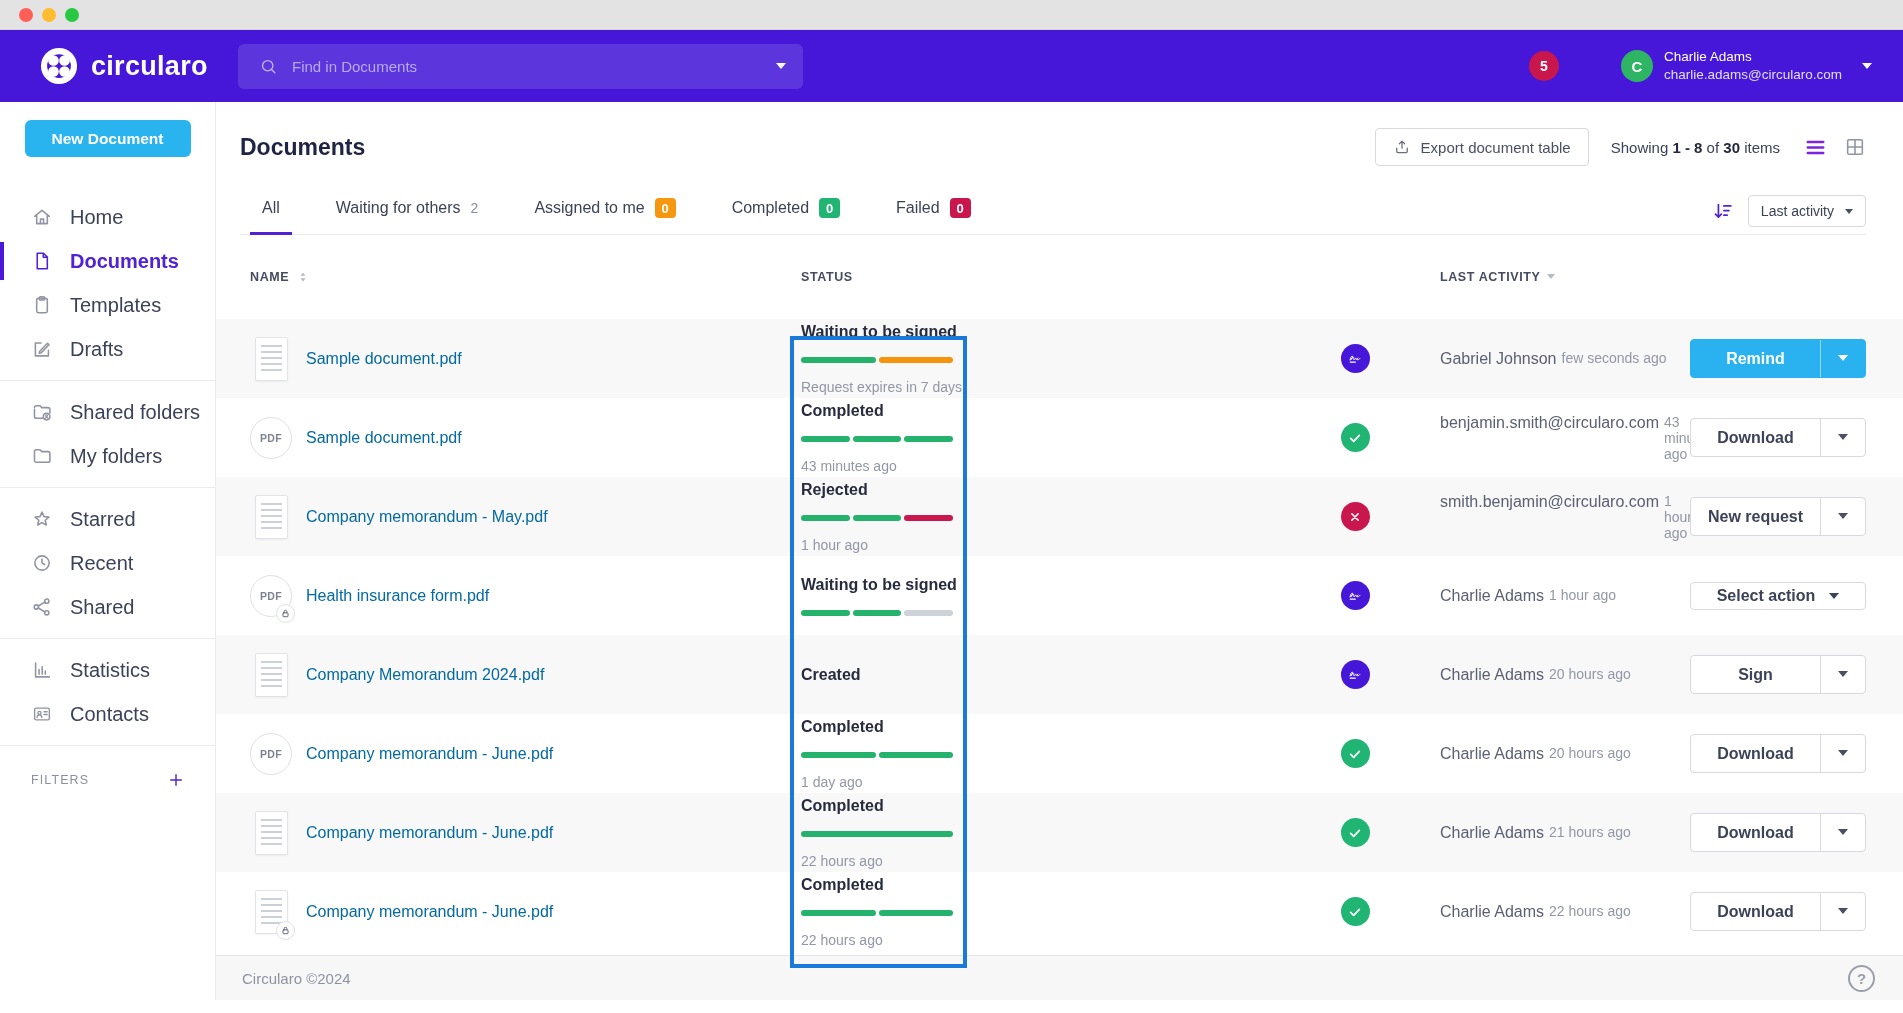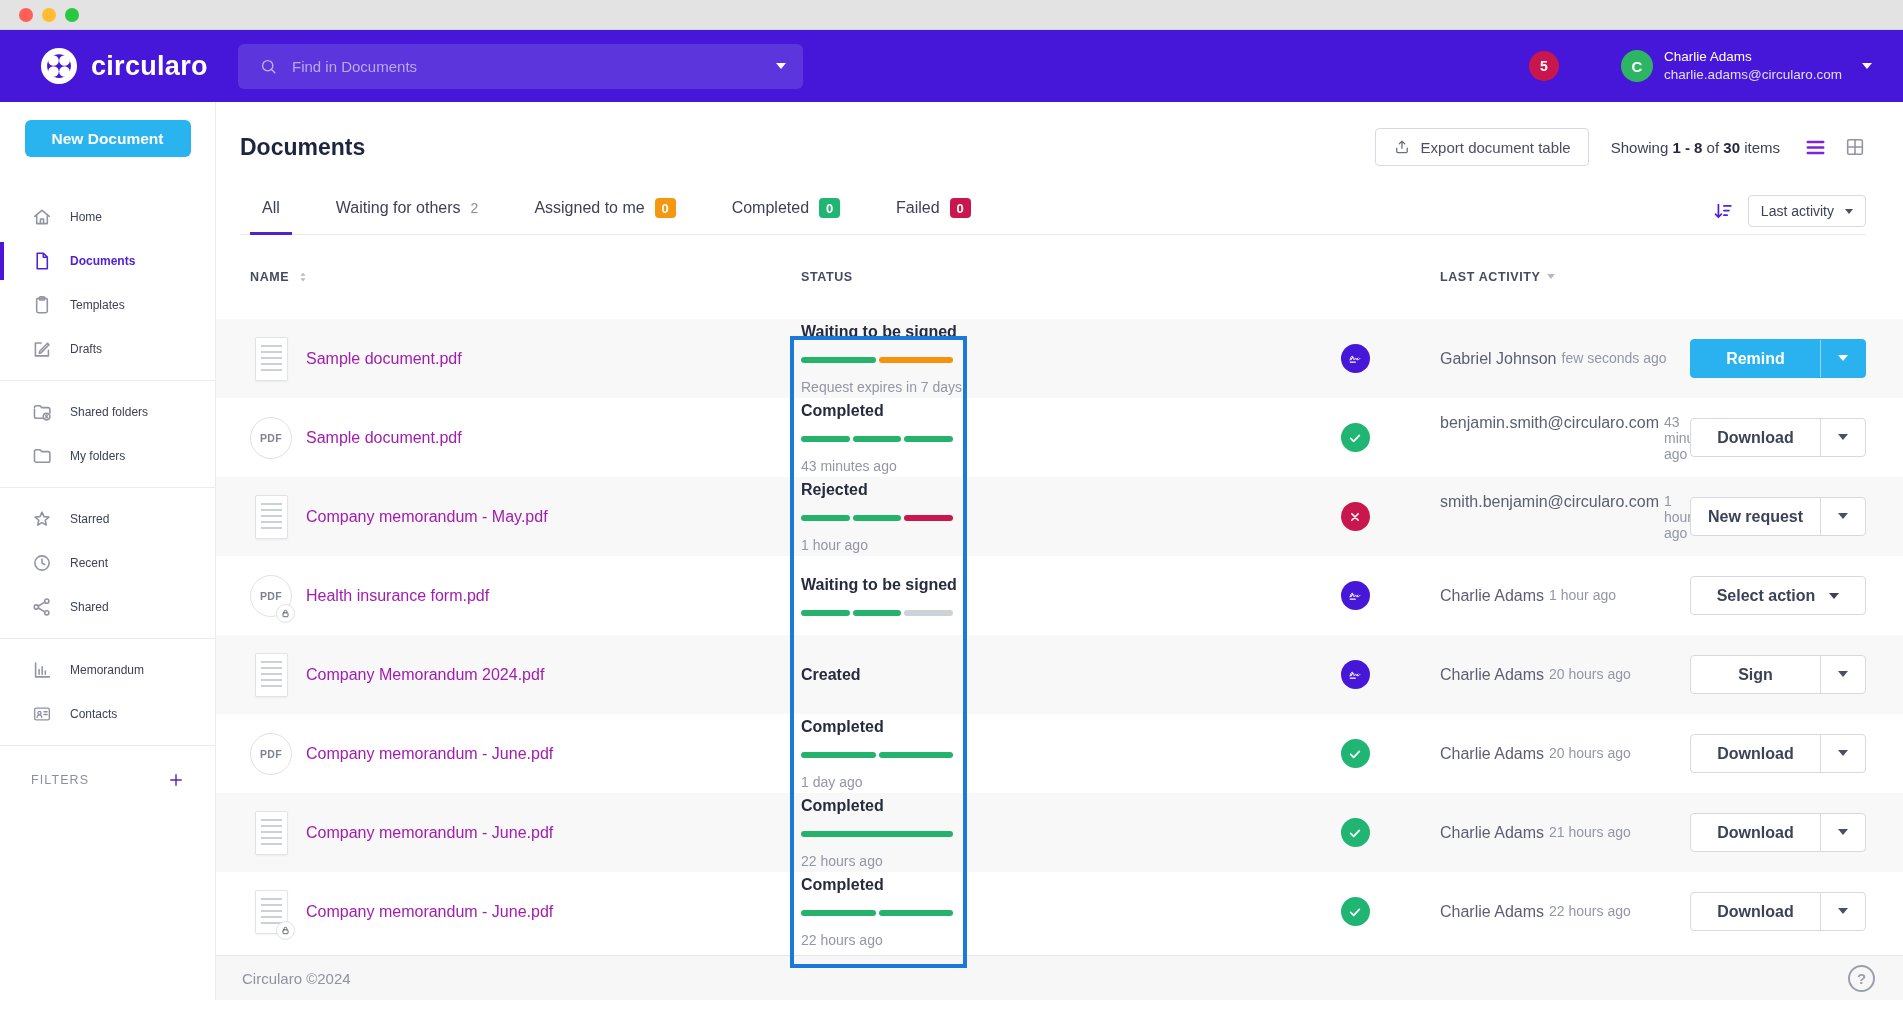--- a/index.html
+++ b/index.html
@@ -30,21 +30,21 @@
   .avatar { width:32px; height:32px; border-radius:50%; background:#2eb563; color:#fff; font-size:15px; font-weight:700; display:flex; align-items:center; justify-content:center; }
   .user-name { color:#fff; font-size:13.5px; line-height:1.35; }
   .user-email { color:rgba(255,255,255,.85); font-size:13.5px; line-height:1.35; }
   .user-caret { color:#fff; margin-left:9px; }
 
   
   .shell { display:flex; height:898px; }
   .sidebar { width:216px; flex:none; border-right:1px solid #ececef; padding-top:18px; }
   .new-doc { display:block; margin:0 auto; width:166px; height:37px; background:#2ab4ef; border:none; border-radius:6px; color:#fff; font-size:15.5px; font-weight:700; font-family:inherit; cursor:pointer; }
   .nav { margin-top:38px; }
-  .nav-item { position:relative; display:flex; align-items:center; height:44px; padding-left:31px; gap:17px; font-size:12px; color:#3c4257; cursor:pointer; }
+  .nav-item { position:relative; display:flex; align-items:center; height:44px; padding-left:31px; gap:17px; font-size:20px; color:#3c4257; cursor:pointer; }
   .nav-icon { width:22px; height:22px; color:#9094a3; flex:none; }
   .nav-item.active { color:#5122d4; font-weight:700; }
   .nav-item.active .nav-icon { color:#5122d4; }
   .nav-item.active::before { content:''; position:absolute; left:0; top:3px; bottom:3px; width:4px; background:#4b16d8; }
   .nav-divider { height:1px; background:#ececf0; margin:9px 0; }
   .filters-row { display:flex; align-items:center; justify-content:space-between; padding:16px 30px 0 31px; }
   .filters-label { font-size:12.5px; letter-spacing:1.1px; color:#8b90a0; }
   .filters-plus { width:18px; height:18px; color:#5122d4; cursor:pointer; }
 
   
@@ -82,21 +82,21 @@
   .trow { height:79px; align-items:center; }
   .trow:nth-child(odd) { background:#f8f8f9; }
   .name-cell { display:flex; align-items:center; gap:14px; }
   .doc-icon-wrap { width:42px; flex:none; display:flex; justify-content:center; position:relative; }
   .doc-thumb { width:33px; height:44px; background:#fff; border:1px solid #e2e3e7; border-radius:2px; position:relative; box-shadow:0 1px 2px rgba(0,0,0,.05); }
   .doc-thumb::after { content:''; position:absolute; left:5px; right:5px; top:7px; height:27px;
      background:repeating-linear-gradient(#ccd0d8 0 2px, transparent 2px 6px); }
   .pdf-circle { width:42px; height:42px; border-radius:50%; border:1px solid #e0e1e5; background:#fff; color:#7d8292; font-size:10.5px; font-weight:700; letter-spacing:.4px; display:flex; align-items:center; justify-content:center; }
   .lock-badge { position:absolute; right:-3px; bottom:-6px; width:19px; height:19px; border-radius:50%; background:#fff; border:1px solid #e0e1e5; color:#575c6b; display:flex; align-items:center; justify-content:center; }
   .lock-badge svg { width:11px; height:11px; }
-  .doc-name { font-size:16px; color:#a21caf; }
+  .doc-name { font-size:16px; color:#0369a1; }
 
   .status-cell { display:flex; flex-direction:column; justify-content:center; gap:16px; }
   .status-title { font-size:16px; font-weight:700; color:#262b3e; }
   .status-bar { display:flex; gap:3px; width:152px; }
   .seg { height:6px; border-radius:3px; flex:1; }
   .seg-green{background:#24b26d}.seg-orange{background:#f6930c}.seg-red{background:#c8184e}.seg-gray{background:#cdd1d8}
   .status-sub { font-size:14px; color:#9297a6; }
 
   .icon-cell { display:flex; justify-content:center; }
   .state-circle { width:29px; height:29px; border-radius:50%; color:#fff; display:flex; align-items:center; justify-content:center; }
@@ -108,21 +108,21 @@
   .activity-time { font-size:14px; color:#9297a6; }
 
   .action-cell { display:flex; justify-content:flex-end; }
   .btn-split { display:flex; width:176px; height:39px; border:1px solid #d8d9de; border-radius:4px; overflow:hidden; background:#fff; }
   .btn-main { flex:1; border:none; background:transparent; font-size:16px; font-weight:700; color:#3c4257; font-family:inherit; cursor:pointer; }
   .btn-caret { width:45px; border:none; border-left:1px solid #d8d9de; background:transparent; color:#4a4f63; display:flex; align-items:center; justify-content:center; cursor:pointer; }
   .btn-caret .caret-down { margin-top:4px; }
   .btn-split.primary { background:#29b2ef; border-color:#29b2ef; }
   .btn-split.primary .btn-main { color:#fff; }
   .btn-split.primary .btn-caret { border-left-color:rgba(255,255,255,.5); color:#fff; }
-  .btn-solo { width:176px; height:39px; border:1px solid #d8d9de; border-radius:4px; background:#fff; font-size:16px; font-weight:700; color:#3c4257; font-family:inherit; display:flex; align-items:center; justify-content:center; gap:14px; cursor:pointer; }
+  .btn-solo { width:176px; height:28px; border:1px solid #d8d9de; border-radius:4px; background:#fff; font-size:16px; font-weight:700; color:#3c4257; font-family:inherit; display:flex; align-items:center; justify-content:center; gap:14px; cursor:pointer; }
 
   .footer { margin-top:auto; height:45px; background:#f7f7f8; border-top:1px solid #e5e6ea; display:flex; align-items:center; padding:0 28px 0 26px; color:#8d93a0; font-size:15px; }
   .help { margin-left:auto; width:27px; height:27px; border-radius:50%; border:2px solid #9aa0ab; color:#9aa0ab; font-size:15px; font-weight:700; display:flex; align-items:center; justify-content:center; cursor:pointer; }
 
   .highlight-box { position:absolute; left:790px; top:336px; width:177px; height:632px; border:4px solid #1b79d9; z-index:6; pointer-events:none; }
 </style>
 </head>
 <body>
 
 <svg width="0" height="0" style="position:absolute" aria-hidden="true">
@@ -338,21 +338,21 @@
     <span class="nav-label">Shared</span>
   </div>
 
 <div class="nav-divider"></div>
   <div class="nav-item">
     <span class="nav-icon">
             <svg class="ic">
               <use href="#s-chart"></use>
             </svg>
           </span>
-    <span class="nav-label">Memorandum</span>
+    <span class="nav-label">Statistics</span>
   </div>
 
   <div class="nav-item">
     <span class="nav-icon">
             <svg class="ic">
               <use href="#s-contacts"></use>
             </svg>
           </span>
     <span class="nav-label">Contacts</span>
   </div>

